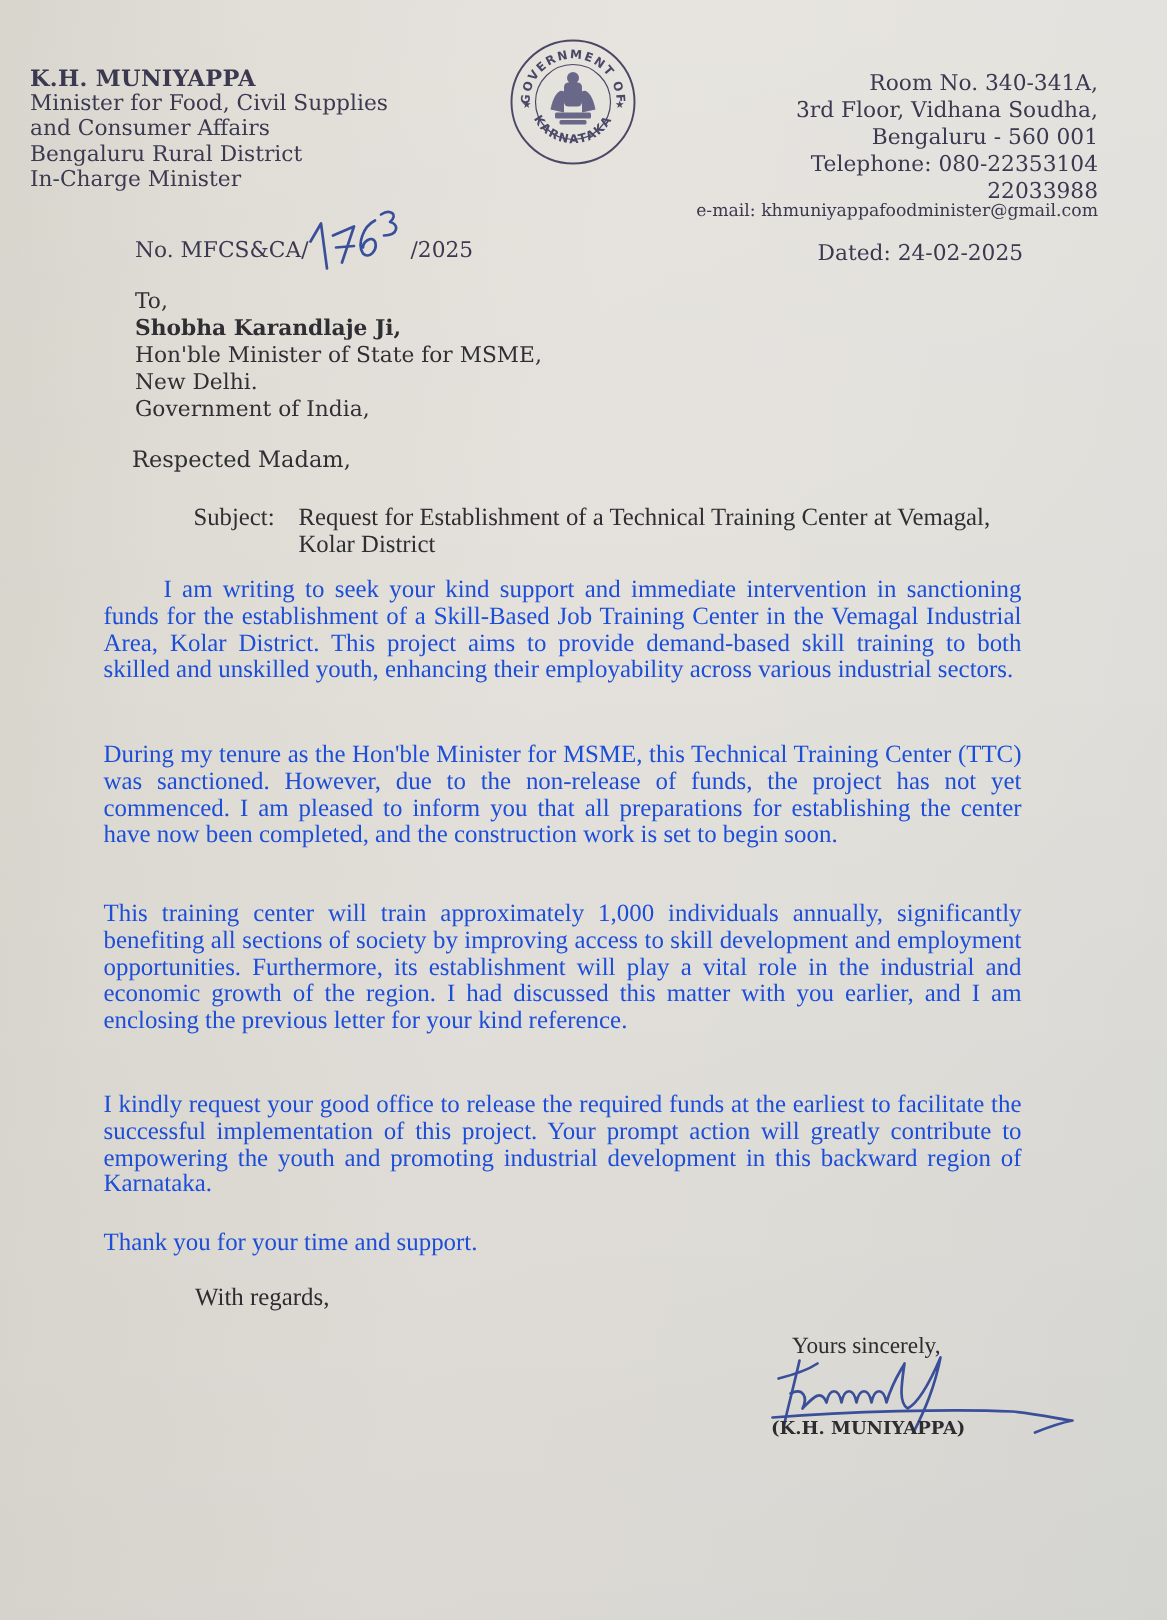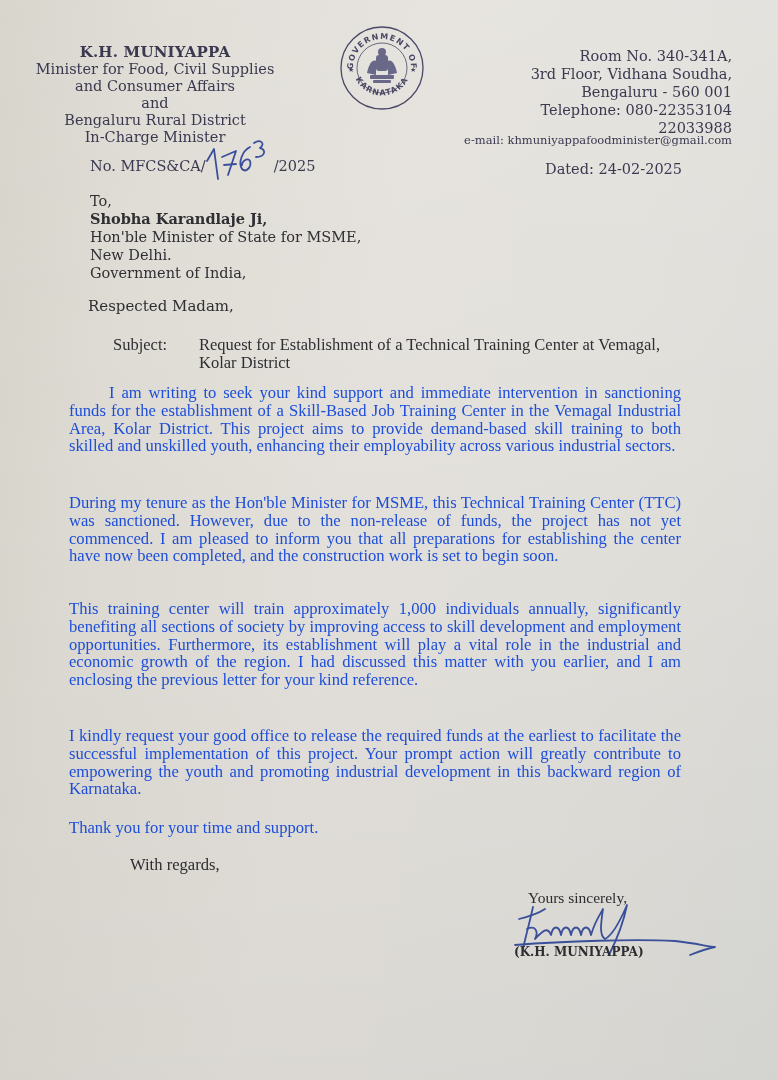--- a/index.html
+++ b/index.html
@@ -6,41 +6,41 @@
   body {
     width: 778px; height: 1080px; overflow: hidden; position: relative;
     background: linear-gradient(100deg, #d4d1c8 0%, #dedbd4 18%, #e4e1dc 45%, #e2e0db 70%, #dcdcd8 100%);
     font-family: "DejaVu Serif", "Liberation Serif", serif;
     color: #2a2a2c;
   }
   .shade { position: absolute; inset: 0; pointer-events: none;
     background: linear-gradient(180deg, rgba(255,255,255,0.10) 0%, rgba(0,0,0,0) 40%, rgba(0,0,0,0.04) 100%); }
 
   
-  .lh-left { position: absolute; left: 20px; top: 44px; width: 270px; text-align: center;
+  .lh-left { position: absolute; left: 20px; top: 44px; width: 270px; 
     color: #3b3950; font-size: 14.5px; line-height: 17px; }
   .lh-left .name { font-weight: bold; font-size: 15px; letter-spacing: 0.2px; }
   .ref-no { position: absolute; left: 90px; top: 157px; font-size: 14.5px; color: #3b3950; text-align: center; }
   .ref-no .hand { display: inline-block; width: 68px; position: relative; height: 14px; vertical-align: baseline; }
   .ref-no svg { position: absolute; left: -2px; top: -20px; }
 
   .emblem { position: absolute; left: 339px; top: 25px; width: 86px; height: 86px; }
 
   .lh-right { position: absolute; right: 46px; top: 47px; text-align: right;
     color: #3b3950; font-size: 14.5px; line-height: 18px; }
   .email { position: absolute; right: 46px; top: 133px; font-size: 11.5px; color: #3b3950; }
   .dated { position: absolute; left: 545px; top: 161px; font-size: 14.5px; color: #3b3950; }
 
   
   .to-block { position: absolute; left: 90px; top: 192px; font-size: 14.5px; line-height: 18px; color: #2f2f33; }
   .to-block .addr-name { font-weight: bold; }
   .salutation { position: absolute; left: 88px; top: 297px; font-size: 15px; color: #2f2f33; }
 
   .subject { position: absolute; left: 113px; top: 336px; font-family: "Liberation Serif", serif; font-size: 16.5px; line-height: 18px; color: #2f2f33; display: flex; }
-  .subject .label { width: 86px; }
+  .subject .label { width: 86px; text-align: center; }
   .subject .text { width: 480px; }
 
   .para { position: absolute; left: 69px; width: 612px; font-family: "Liberation Serif", serif;
     font-size: 16.6px; line-height: 17.8px; text-align: justify; color: #1d4ed8; }
   .p1 { top: 384px; text-indent: 40px; }
   .p2 { top: 494px; }
   .p3 { top: 600px; }
   .p4 { top: 727px; }
   .p5 { top: 819px; }
   .regards { position: absolute; left: 130px; top: 855px; font-family: "Liberation Serif", serif; font-size: 16.6px; color: #2d2d30; }
@@ -51,21 +51,20 @@
 </style>
 </head>
 <body>
 
 <div class="shade"></div>
 
 <div class="lh-left">
   <div class="name">K.H. MUNIYAPPA</div>
   <div>Minister  for Food, Civil Supplies</div>
   <div>and Consumer Affairs</div>
-  <div>and</div>
   <div>Bengaluru Rural District</div>
   <div>In-Charge Minister</div>
 </div>
 
 <div class="ref-no">
   <span>No. MFCS&amp;CA/</span><span class="hand"><svg width="72" height="44" viewBox="0 0 72 44">
       <g fill="none" stroke="#3a4f9a" stroke-width="1.8" stroke-linecap="round" stroke-linejoin="round">
         <path d="M3 24 L10 12 L14 42"></path>
         <path d="M18 20 L32 14 L24 38"></path>
         <path d="M20 28 L32 27"></path>

